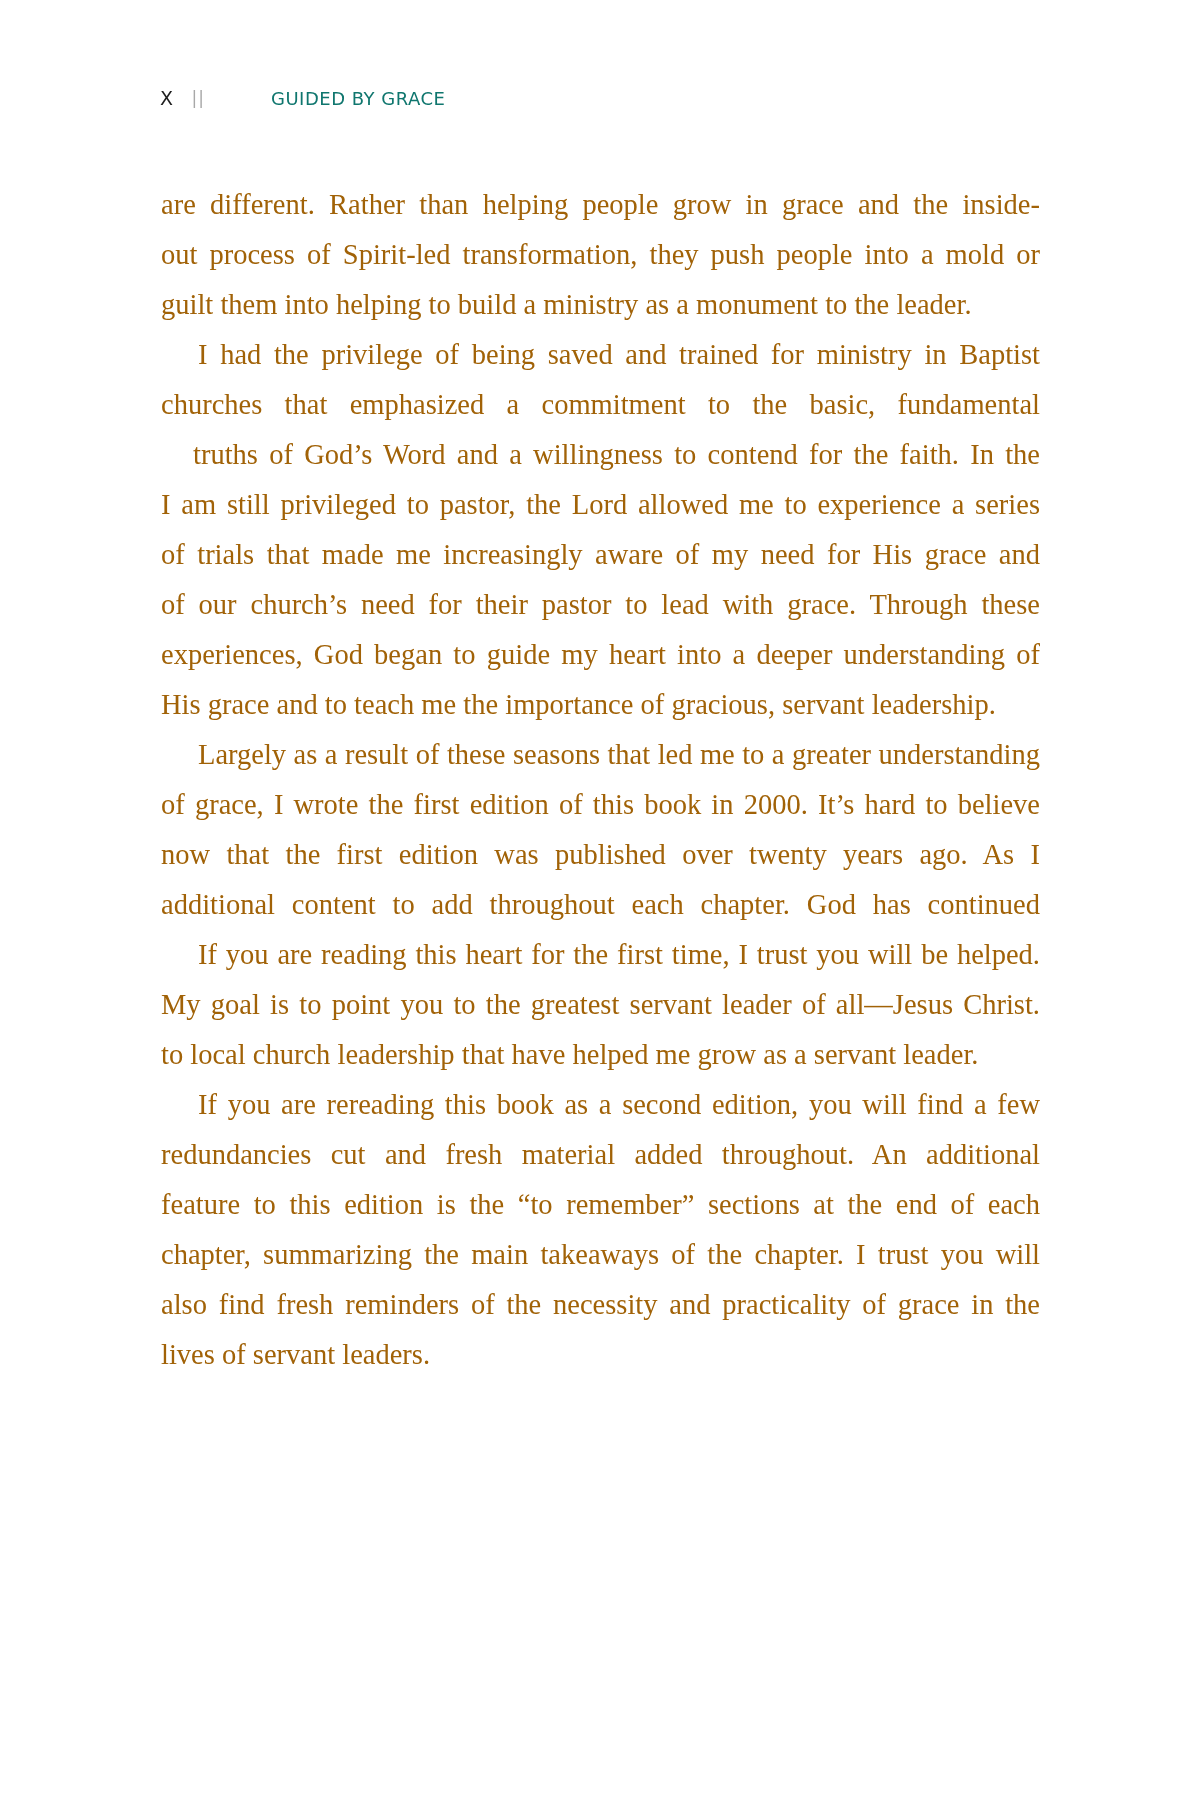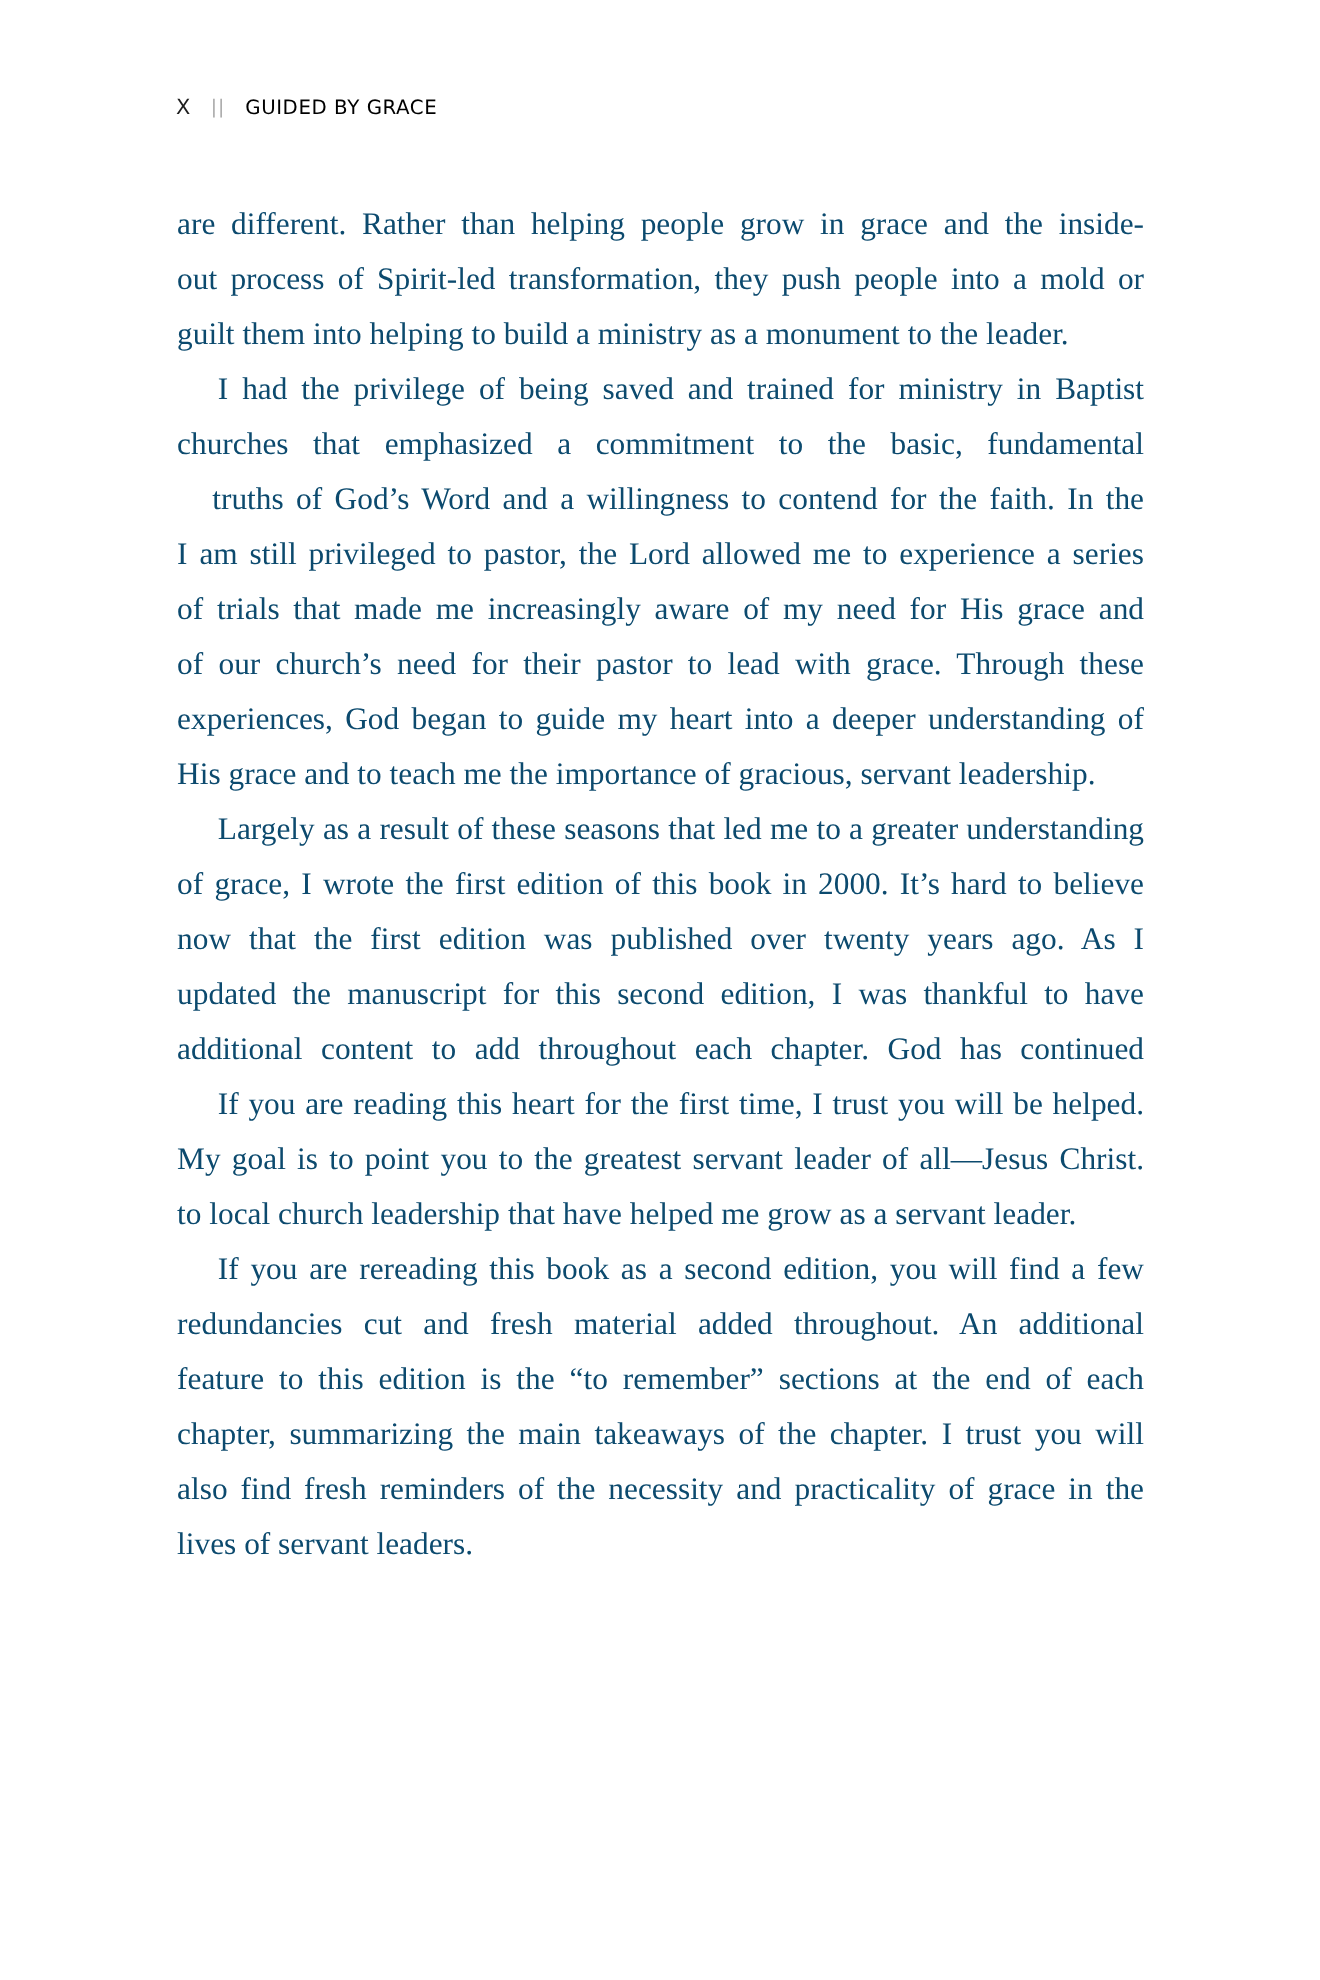--- a/index.html
+++ b/index.html
@@ -29,31 +29,32 @@
     font-size: 19px;
   }
   .sep {
     color: #a8a8a8;
     margin-left: 18px;
     margin-right: 18px;
     font-size: 17px;
     letter-spacing: 1px;
   }
   .book-title {
-    color: #000000;
+    color: #0f766e;
+    margin-left: 48px;
   }
   .body-text {
     position: absolute;
     left: 161px;
     top: 180px;
     width: 879px;
     font-family: "Liberation Serif", "DejaVu Serif", serif;
     font-size: 28.5px;
     line-height: 50px;
-    color: #0c4a6e;
+    color: #a16207;
     text-align: justify;
     hyphens: manual;
   }
   .line {
     display: block;
     text-align: justify;
     text-align-last: justify;
     white-space: nowrap;
     height: 50px;
   }
@@ -86,21 +87,20 @@
       <span class="line" style="display: block;">I am still privileged to pastor, the Lord allowed me to experience a series</span>
       <span class="line" style="display: block;">of trials that made me increasingly aware of my need for His grace and</span>
       <span class="line" style="display: block;">of our church’s need for their pastor to lead with grace. Through these</span>
       <span class="line" style="display: block;">experiences, God began to guide my heart into a deeper understanding of</span>
       <span class="line last" style="display: block;">His grace and to teach me the importance of gracious, servant leadership.</span>
     </div>
     <div>
       <span class="line indent" style="display: block;">Largely as a result of these seasons that led me to a greater understanding</span>
       <span class="line" style="display: block;">of grace, I wrote the first edition of this book in 2000. It’s hard to believe</span>
       <span class="line" style="display: block;">now that the first edition was published over twenty years ago. As I</span>
-      <span class="line" style="display: block;">updated the manuscript for this second edition, I was thankful to have</span>
       <span class="line" style="display: block;">additional content to add throughout each chapter. God has continued</span>
     </div>
     <div>
       <span class="line indent" style="display: block;">If you are reading this heart for the first time, I trust you will be helped.</span>
       <span class="line" style="display: block;">My goal is to point you to the greatest servant leader of all—Jesus Christ.</span>
       <span class="line last" style="display: block;">to local church leadership that have helped me grow as a servant leader.</span>
     </div>
     <div>
       <span class="line indent" style="display: block;">If you are rereading this book as a second edition, you will find a few</span>
       <span class="line" style="display: block;">redundancies cut and fresh material added throughout. An additional</span>

